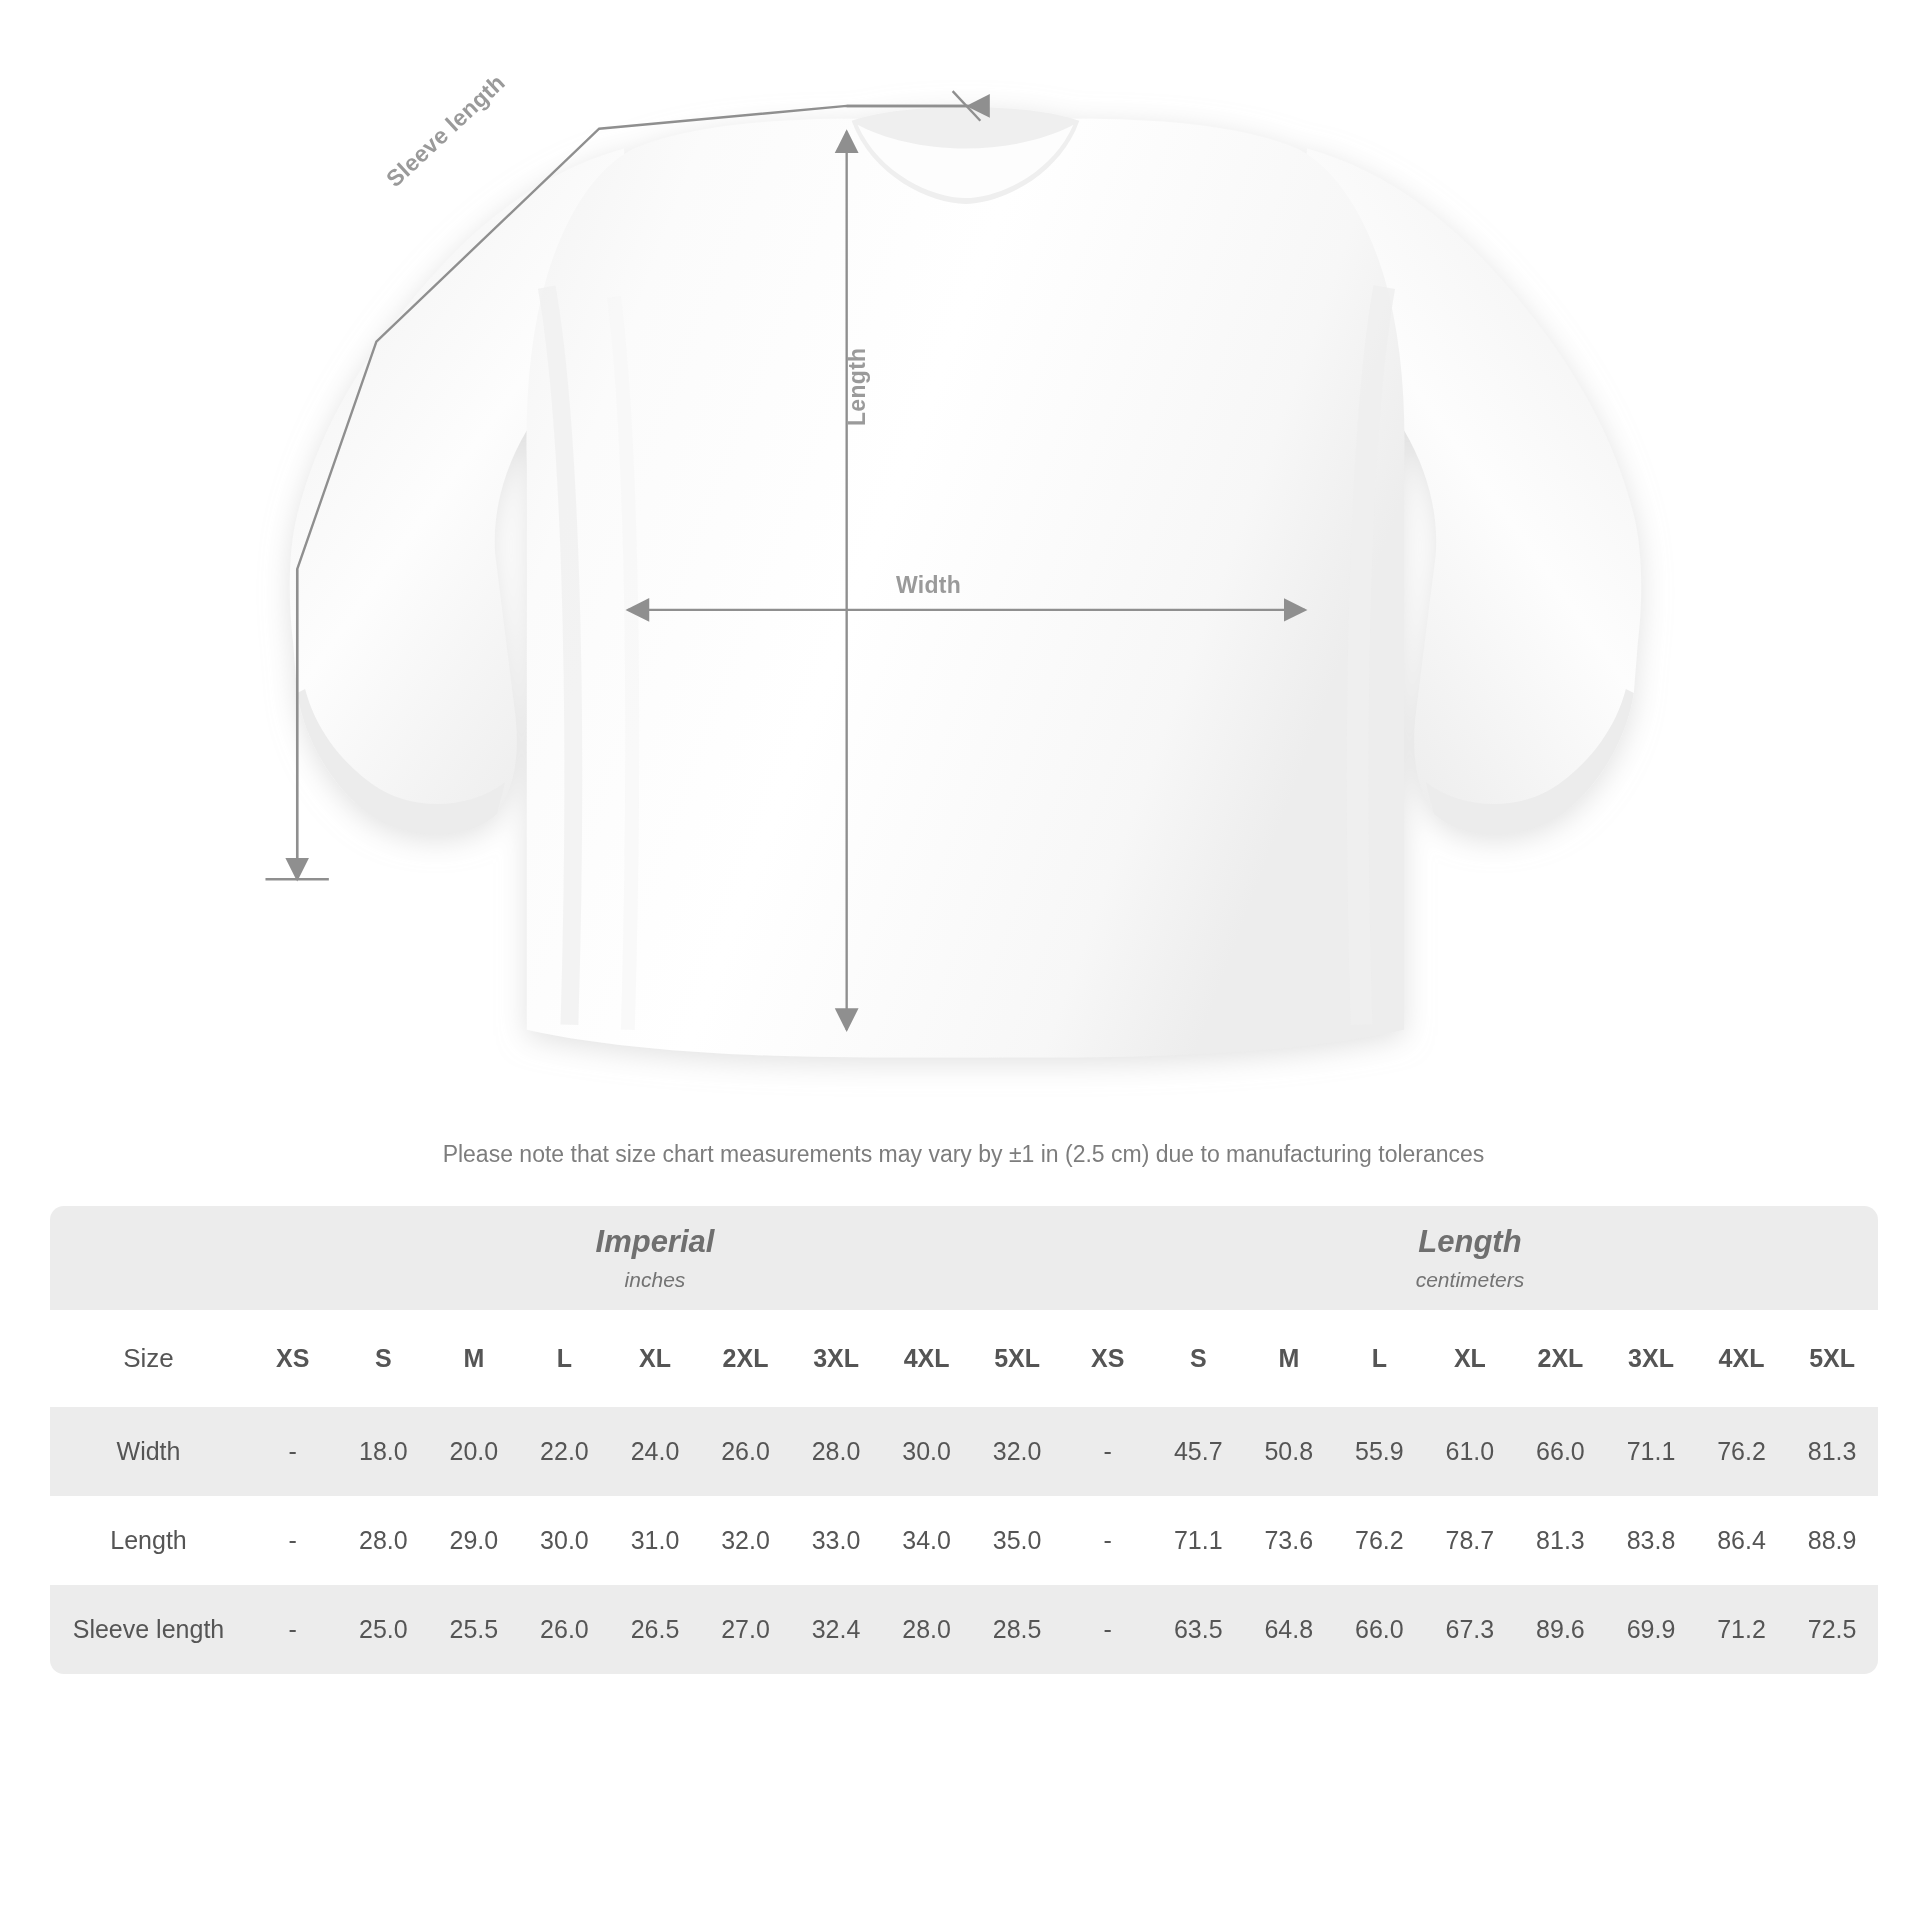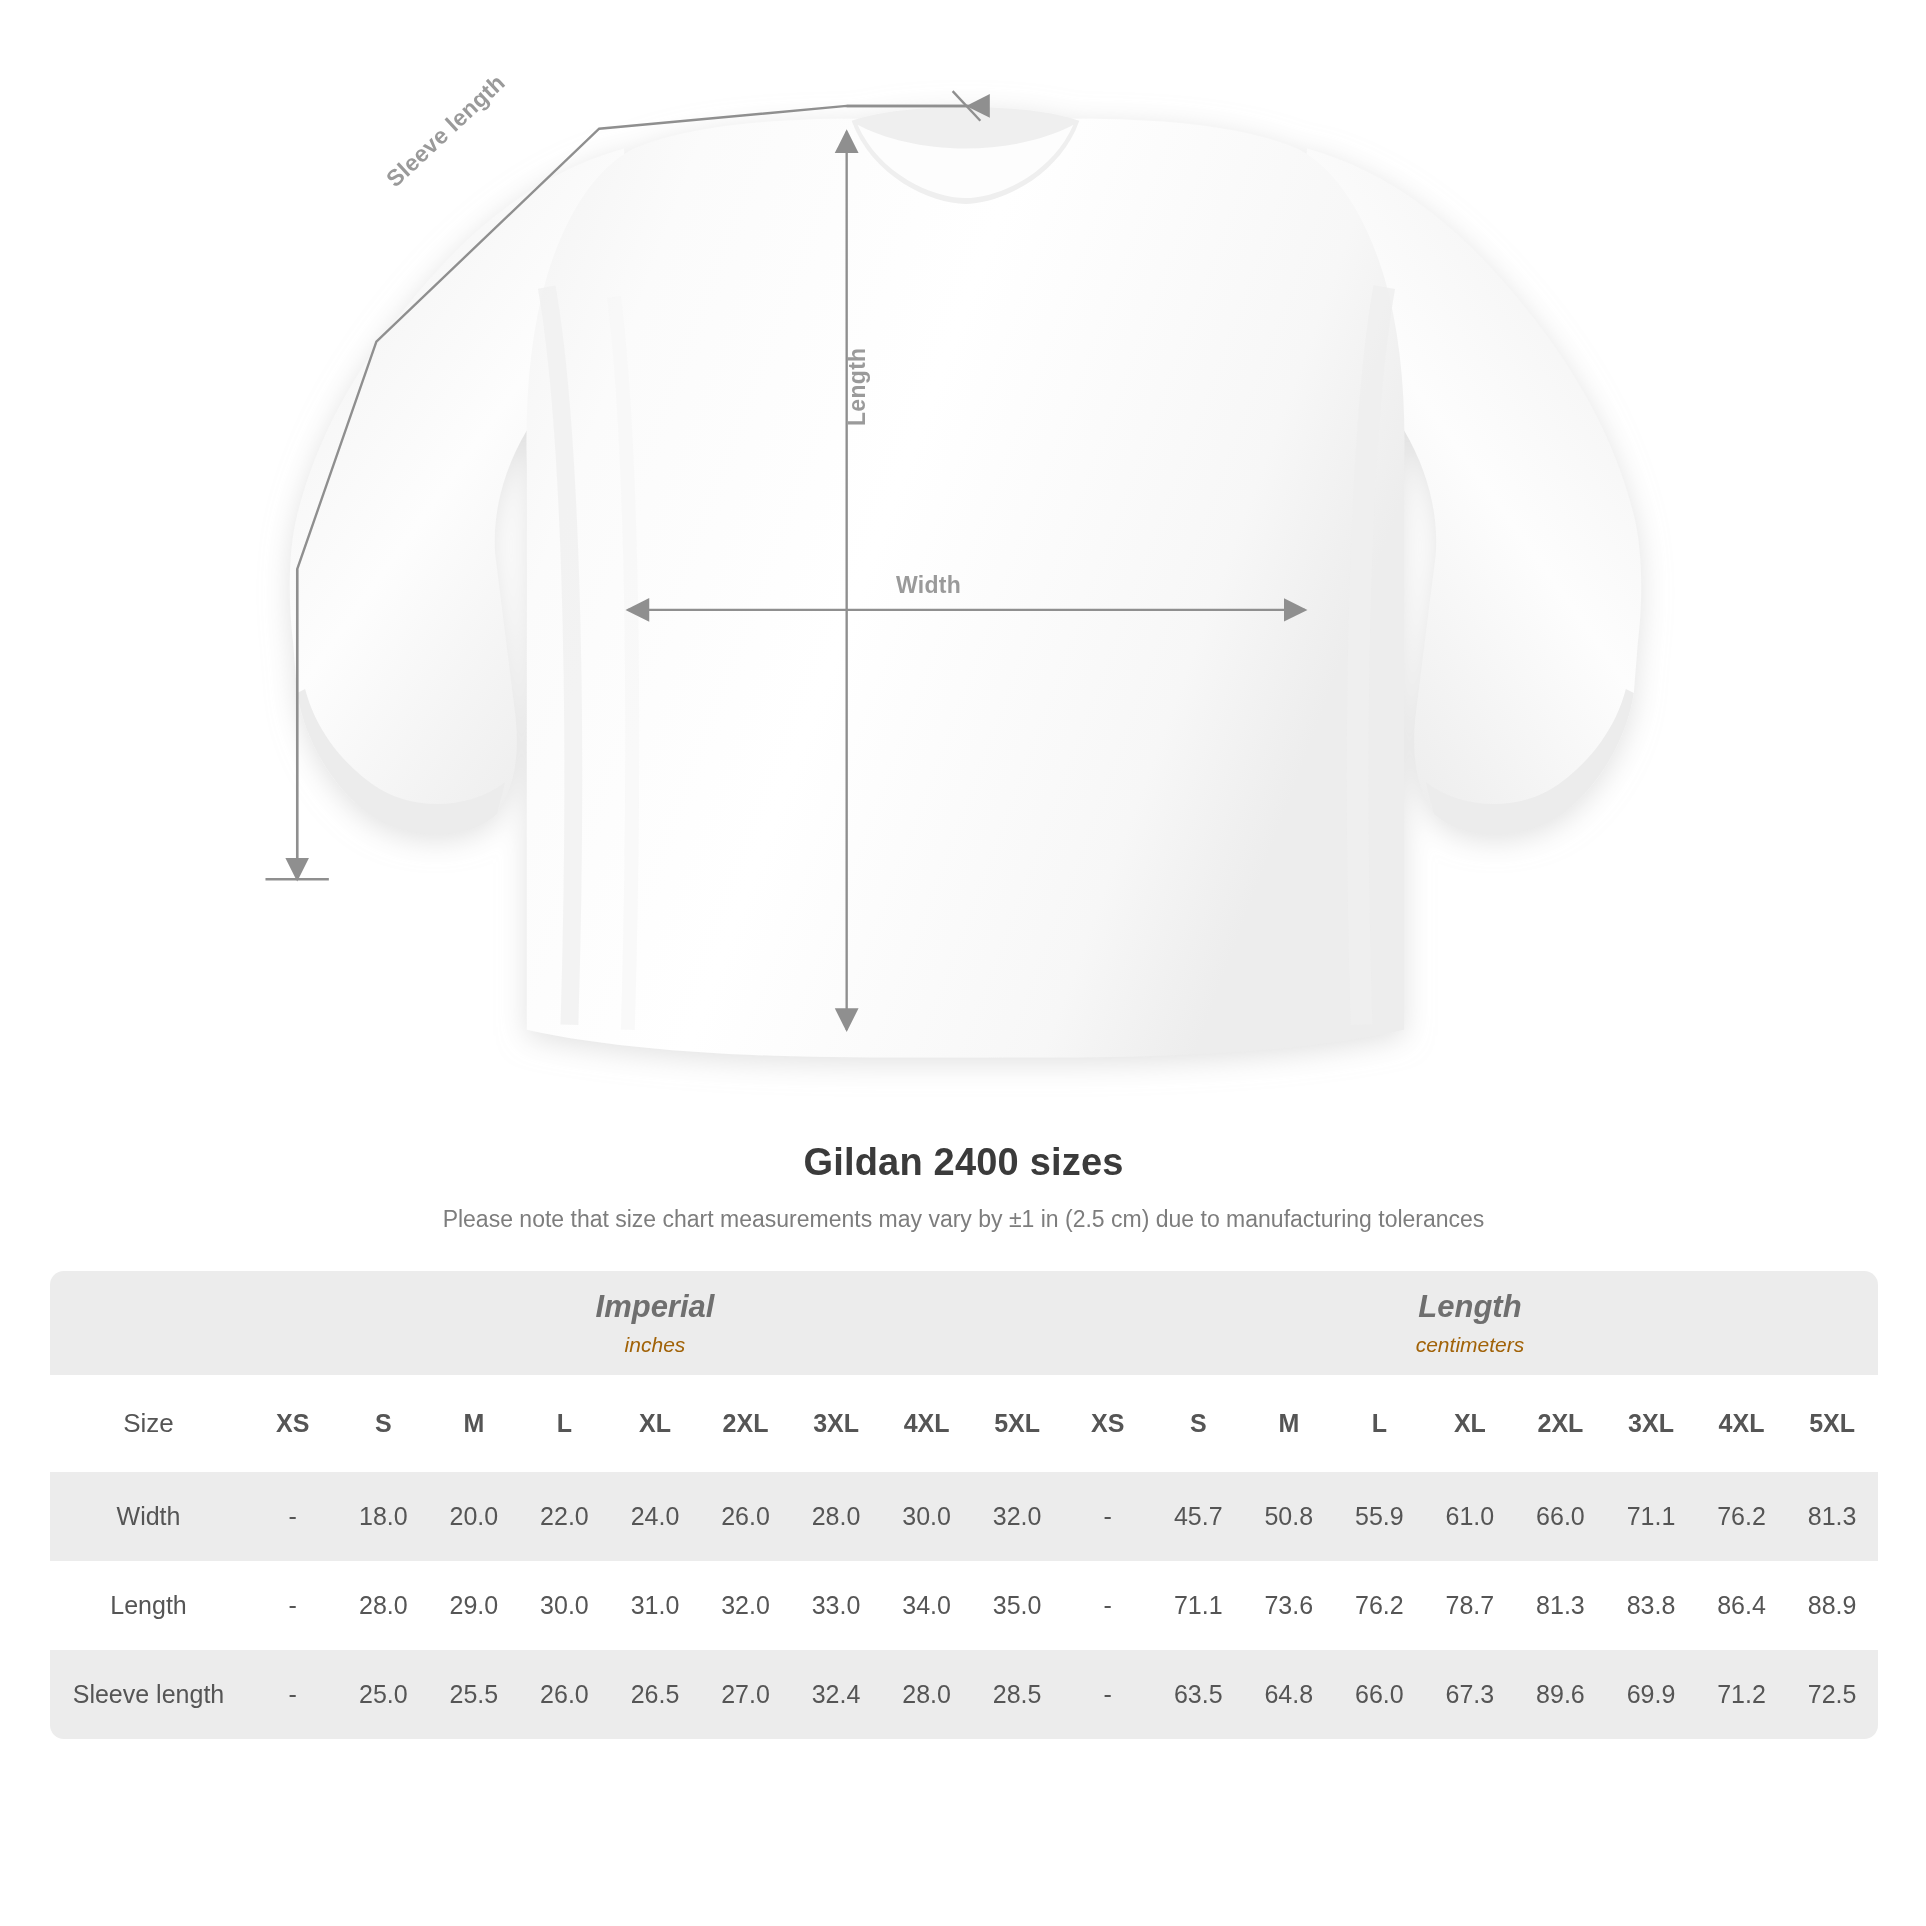--- a/index.html
+++ b/index.html
@@ -102,21 +102,21 @@
   }
   .unit-name {
     font-size: 31px;
     font-weight: bold;
     font-style: italic;
     color: #6f6f6f;
   }
   .unit-sub {
     font-size: 21px;
     font-style: italic;
-    color: #a16207;
+    color: #737373;
     margin-top: 8px;
   }
 
   .size-header-row td {
     background: #ffffff;
     height: 95px;
     font-weight: bold;
     color: #636363;
     font-size: 26px;
   }
@@ -251,21 +251,20 @@
     <line x1="268" y1="888" x2="332" y2="888" stroke="#8f8f8f" stroke-width="2.4"></line>
     <line x1="962" y1="92" x2="990" y2="122" stroke="#8f8f8f" stroke-width="2.4"></line>
   </svg>
 
   <div class="dim-label width-label">Width</div>
   <div class="dim-label length-label">Length</div>
   <div class="dim-label sleeve-label">Sleeve length</div>
 </div>
 
 <div class="title-block">
-  <h1 class="chart-title">Gildan 2400 sizes</h1>
   <div class="chart-subtitle">Please note that size chart measurements may vary by ±1 in (2.5 cm) due to manufacturing tolerances</div>
 </div>
 
 <div class="table-wrap">
   <table class="size-table">
     <colgroup>
       <col class="col-rowhead">
       <col span="18" class="col-cell">
     </colgroup>
     <tbody>

